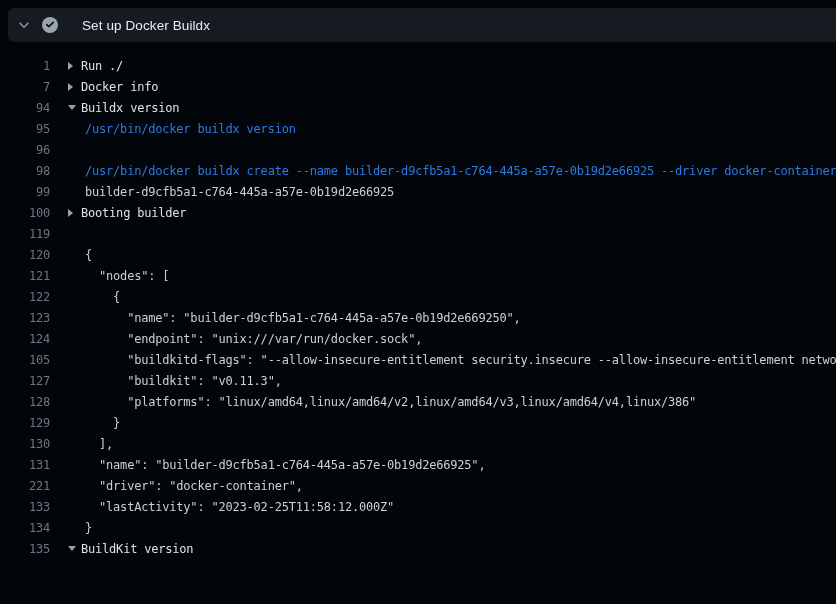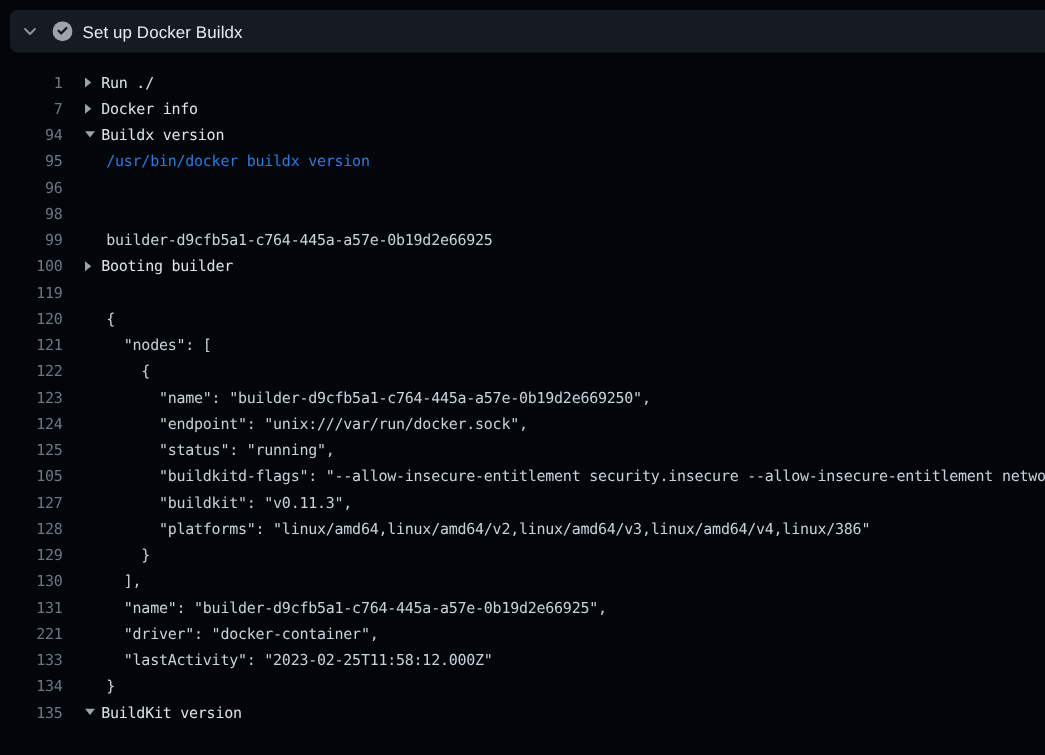--- a/index.html
+++ b/index.html
@@ -24,21 +24,21 @@
     width:32px; height:34px;
     display:flex; align-items:center; justify-content:center;
     color:#8b949e;
   }
   .status-ic {
     width:16px; height:16px; flex:none;
     display:flex; align-items:center; justify-content:center;
     margin-left:2px;
   }
   .step-title {
-    margin-left:8px;
+    margin-left:24px;
     color: var(--title, #e6edf3);
     font-size:13.5px;
     letter-spacing:0.1px;
   }
 
   
   .log {
     margin-top:13px;
     font-family:"DejaVu Sans Mono", "Liberation Mono", monospace;
     font-size:12px;
@@ -102,30 +102,29 @@
     </span>
     <span class="step-title">Set up Docker Buildx</span>
   </div>
 
   <div class="log">
       <div class="row group"><span class="num">1</span><span class="body"><span class="tri tri-right"></span><span class="label">Run ./</span></span></div>
       <div class="row group"><span class="num">7</span><span class="body"><span class="tri tri-right"></span><span class="label">Docker info</span></span></div>
       <div class="row group"><span class="num">94</span><span class="body"><span class="tri tri-down"></span><span class="label">Buildx version</span></span></div>
       <div class="row cmd"><span class="num">95</span><span class="body"><span class="txt">/usr/bin/docker buildx version</span></span></div>
       <div class="row out"><span class="num">96</span></div>
-      <div class="row cmd"><span class="num">98</span></div>
+      <div class="row cmd"><span class="num">98</span><span class="body"><span class="txt">/usr/bin/docker buildx create --name builder-d9cfb5a1-c764-445a-a57e-0b19d2e66925 --driver docker-container</span></span></div>
       <div class="row out"><span class="num">99</span><span class="body"><span class="txt">builder-d9cfb5a1-c764-445a-a57e-0b19d2e66925</span></span></div>
       <div class="row group"><span class="num">100</span><span class="body"><span class="tri tri-right"></span><span class="label">Booting builder</span></span></div>
       <div class="row group"><span class="num">119</span></div>
       <div class="row out"><span class="num">120</span><span class="body"><span class="txt">{</span></span></div>
       <div class="row out"><span class="num">121</span><span class="body"><span class="txt">  "nodes": [</span></span></div>
       <div class="row out"><span class="num">122</span><span class="body"><span class="txt">    {</span></span></div>
       <div class="row out"><span class="num">123</span><span class="body"><span class="txt">      "name": "builder-d9cfb5a1-c764-445a-a57e-0b19d2e669250",</span></span></div>
       <div class="row out"><span class="num">124</span><span class="body"><span class="txt">      "endpoint": "unix:///var/run/docker.sock",</span></span></div>
-      <div class="row out"><span class="num">125</span><span class="body"><span class="txt">      "status": "running",</span></span></div>
       <div class="row out"><span class="num">105</span><span class="body"><span class="txt">      "buildkitd-flags": "--allow-insecure-entitlement security.insecure --allow-insecure-entitlement network</span></span></div>
       <div class="row out"><span class="num">127</span><span class="body"><span class="txt">      "buildkit": "v0.11.3",</span></span></div>
       <div class="row out"><span class="num">128</span><span class="body"><span class="txt">      "platforms": "linux/amd64,linux/amd64/v2,linux/amd64/v3,linux/amd64/v4,linux/386"</span></span></div>
       <div class="row out"><span class="num">129</span><span class="body"><span class="txt">    }</span></span></div>
       <div class="row out"><span class="num">130</span><span class="body"><span class="txt">  ],</span></span></div>
       <div class="row out"><span class="num">131</span><span class="body"><span class="txt">  "name": "builder-d9cfb5a1-c764-445a-a57e-0b19d2e66925",</span></span></div>
       <div class="row out"><span class="num">221</span><span class="body"><span class="txt">  "driver": "docker-container",</span></span></div>
       <div class="row out"><span class="num">133</span><span class="body"><span class="txt">  "lastActivity": "2023-02-25T11:58:12.000Z"</span></span></div>
       <div class="row out"><span class="num">134</span><span class="body"><span class="txt">}</span></span></div>
       <div class="row group"><span class="num">135</span><span class="body"><span class="tri tri-down"></span><span class="label">BuildKit version</span></span></div>

